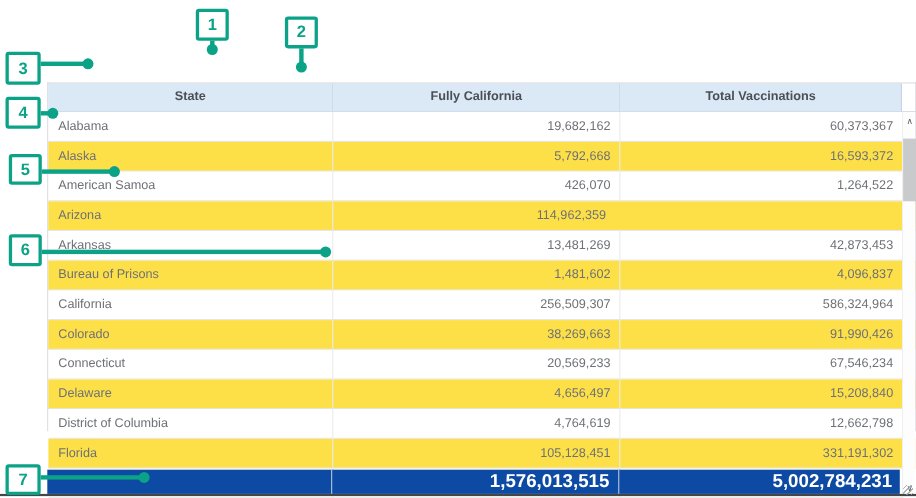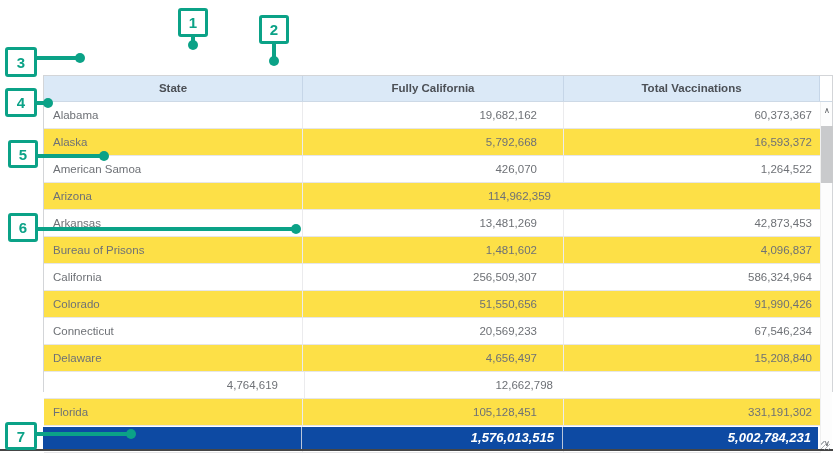--- a/index.html
+++ b/index.html
@@ -11,32 +11,32 @@
   .dhead { display: flex; height: 26px; border-bottom: 1px solid #cdd9e6; }
   .hcell { background: #dbe9f7; color: #4b4f55; font-size: 11.5px; font-weight: bold; text-align: center; line-height: 25px; border-right: 1px solid #c6d6e8; }
   .hc0 { width: 259px; } .hc1 { width: 261px; } .hc2 { width: 256px; }
   .hcorner { width: 12px; background: #fff; border-right: none; }
 
   .dbody { position: relative; height: 290px; }
   .trow { display: flex; height: 27px; border-bottom: 1px solid #e6e6e8; background: #fff; }
   .trow.alt { background: #fde047; }
   .cell { font-size: 11.5px; color: #6e7176; line-height: 26px; white-space: nowrap; overflow: hidden; border-right: 1px solid #ebebed; }
   .cell.c0 { width: 259px; text-align: left; padding-left: 9px; }
-  .cell.c1 { width: 261px; text-align: right; padding-right: 26px; }
+  .cell.c1 { width: 261px; text-align: right; padding-right: 8px; }
   .cell.c2 { width: 256px; text-align: right; padding-right: 8px; border-right: none; }
 
   
   .sbar { position: absolute; right: 0; top: 0; width: 12px; height: 351px; background: #fdfdfd; border-left: 1px solid #f0f0f0; }
   .sarrow { position: absolute; left: 0; width: 12px; height: 14px; color: #55585c; font-size: 8px; text-align: center; line-height: 14px; cursor: pointer; }
   .sarrow.up { top: 2px; } .sarrow.down { bottom: 2px; }
   .sthumb { position: absolute; left: 0; top: 24px; width: 12px; height: 57px; background: #c9cacc; }
 
   
   .dfooter { position: absolute; left: 43px; top: 427px; width: 775px; height: 22px; display: flex; background: #0d4aa3; }
-  .fcell { color: #fff; font-size: 13px; font-weight: bold; line-height: 22px; border-right: 1px solid #b9c6da; font-style: italic; }
+  .fcell { color: #fff; font-size: 17px; font-weight: bold; line-height: 22px; border-right: 1px solid #b9c6da; }
   .fcell.f0 { width: 259px; } 
   .fcell.f1 { width: 261px; text-align: right; padding-right: 8px; }
   .fcell.f2 { width: 255px; text-align: right; padding-right: 7px; border-right: none; }
 
   
   .bottom-line { position: absolute; left: 0; top: 449px; width: 833px; height: 2px; background: #454545; }
   .grip { position: absolute; left: 821px; top: 441px; width: 9px; height: 9px;
           background: repeating-linear-gradient(135deg, transparent 0 2px, #9aa0a6 2px 3px); opacity: .8; }
 
   
@@ -88,34 +88,35 @@
           <div class="cell c1">1,481,602</div>
           <div class="cell c2">4,096,837</div>
         </div>
         <div class="trow">
           <div class="cell c0">California</div>
           <div class="cell c1">256,509,307</div>
           <div class="cell c2">586,324,964</div>
         </div>
         <div class="trow alt">
           <div class="cell c0">Colorado</div>
-          <div class="cell c1">51,550,656</div>
+          <div class="cell c1">38,269,663</div>
           <div class="cell c2">91,990,426</div>
         </div>
         <div class="trow">
           <div class="cell c0">Connecticut</div>
           <div class="cell c1">20,569,233</div>
           <div class="cell c2">67,546,234</div>
         </div>
         <div class="trow alt">
           <div class="cell c0">Delaware</div>
           <div class="cell c1">4,656,497</div>
           <div class="cell c2">15,208,840</div>
         </div>
         <div class="trow">
+          <div class="cell c0">District of Columbia</div>
           <div class="cell c1">4,764,619</div>
           <div class="cell c2">12,662,798</div>
         </div>
         <div class="trow alt">
           <div class="cell c0">Florida</div>
           <div class="cell c1">105,128,451</div>
           <div class="cell c2">331,191,302</div>
         </div>
         <div class="trow">
           <div class="cell c0">Georgia</div>

